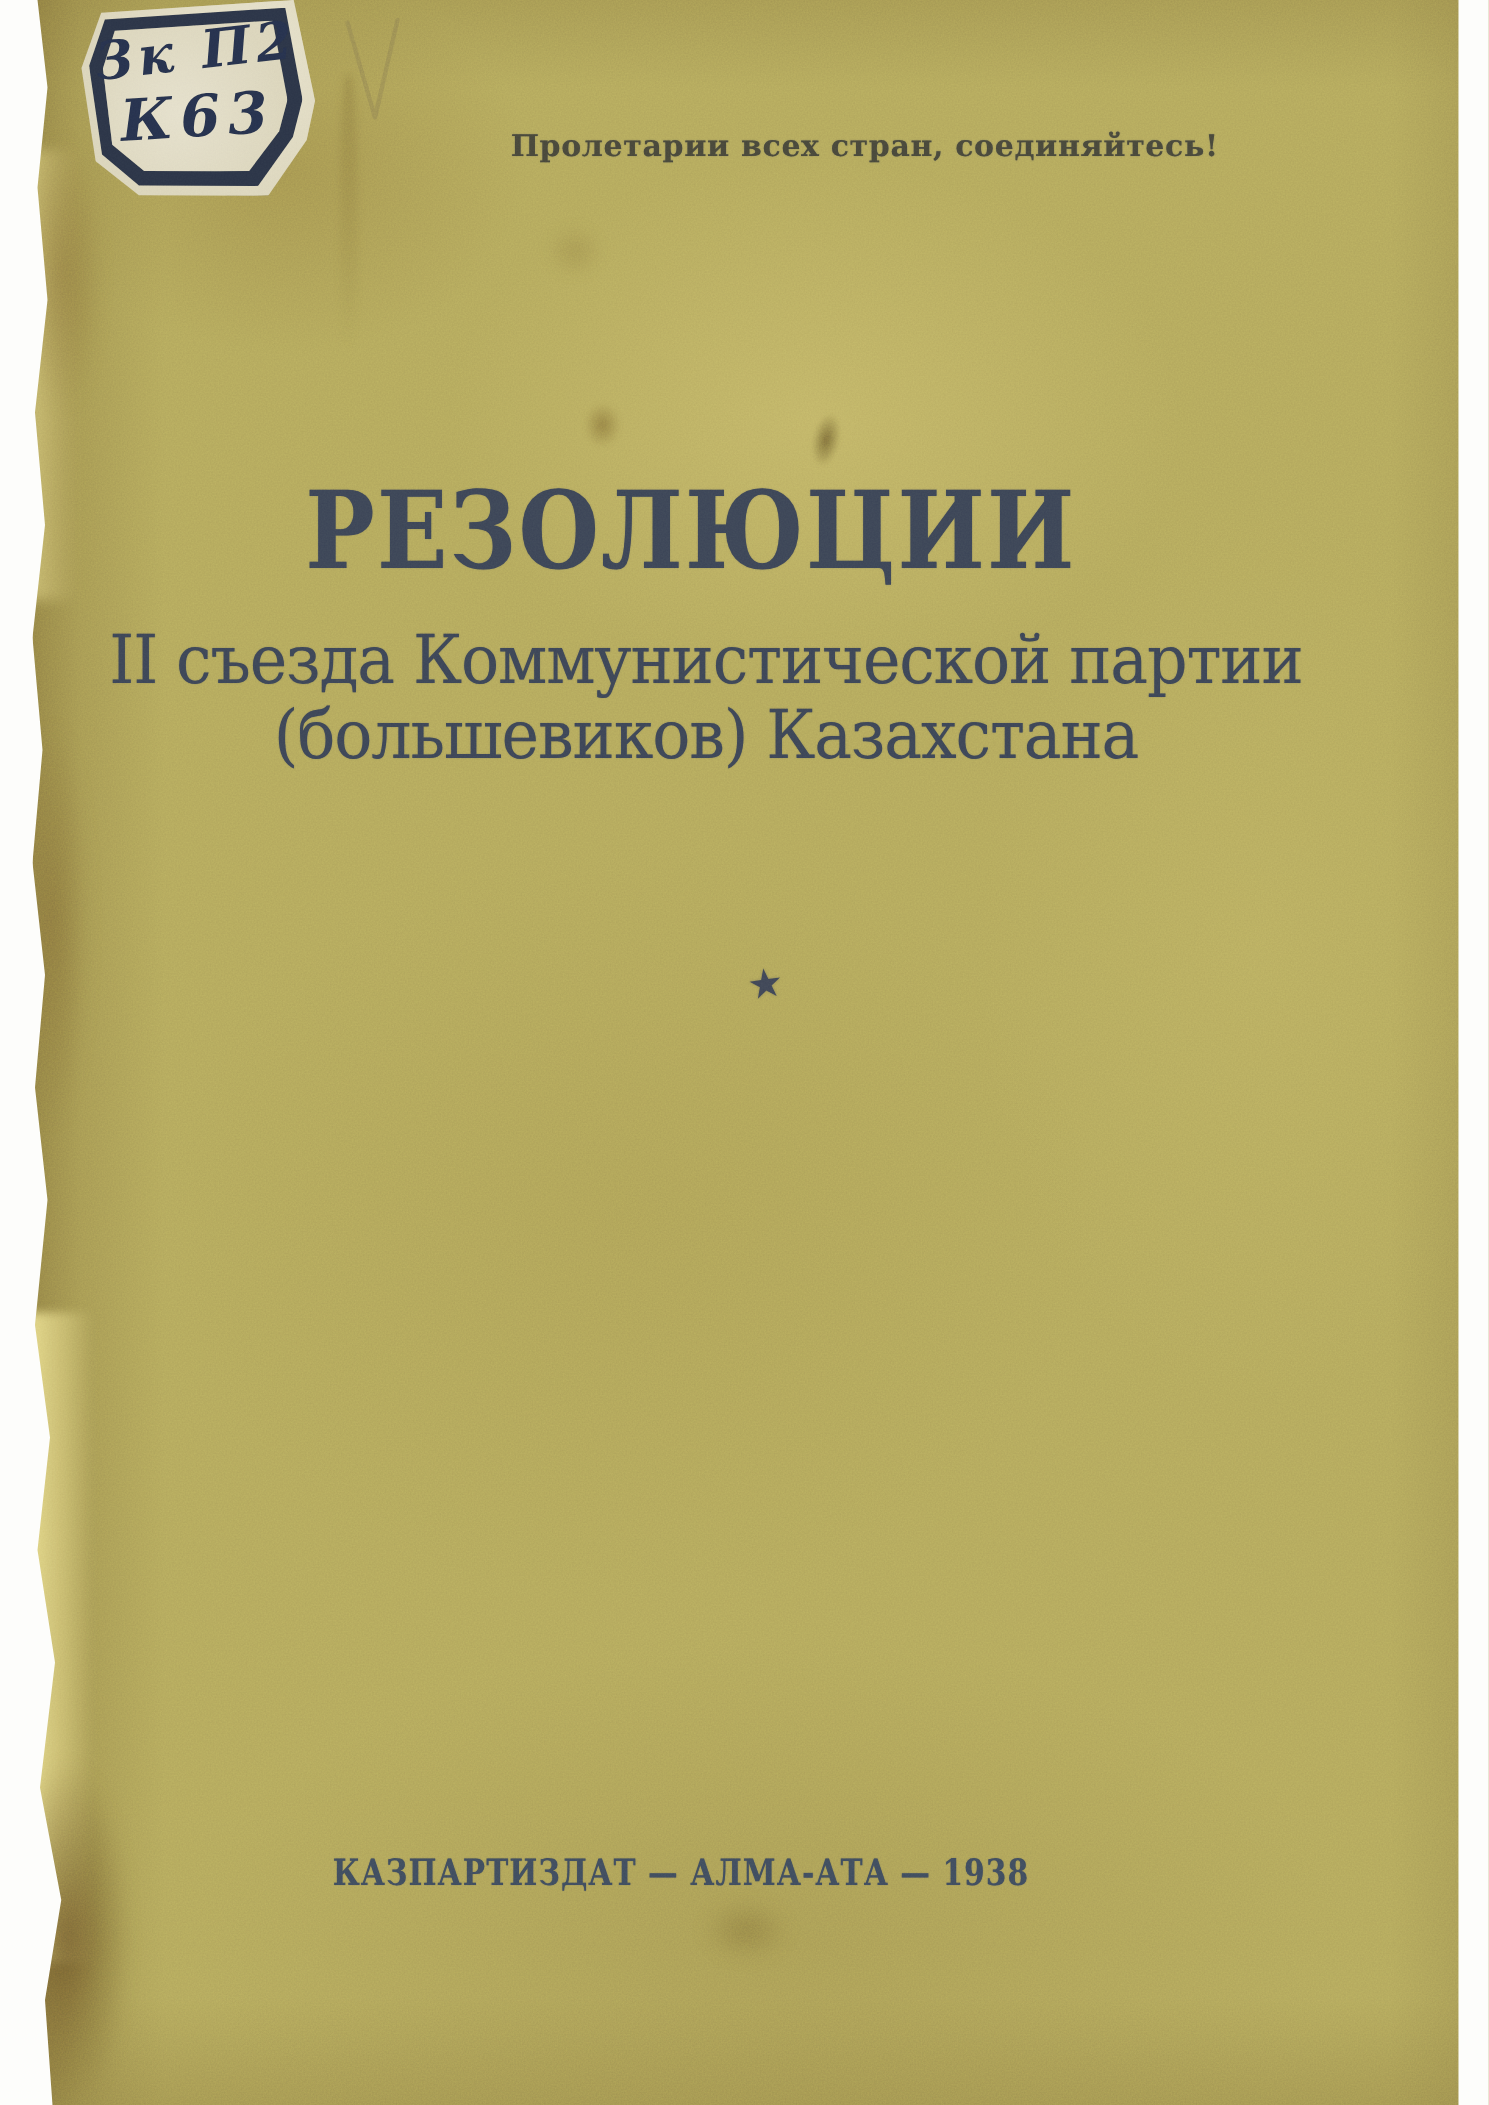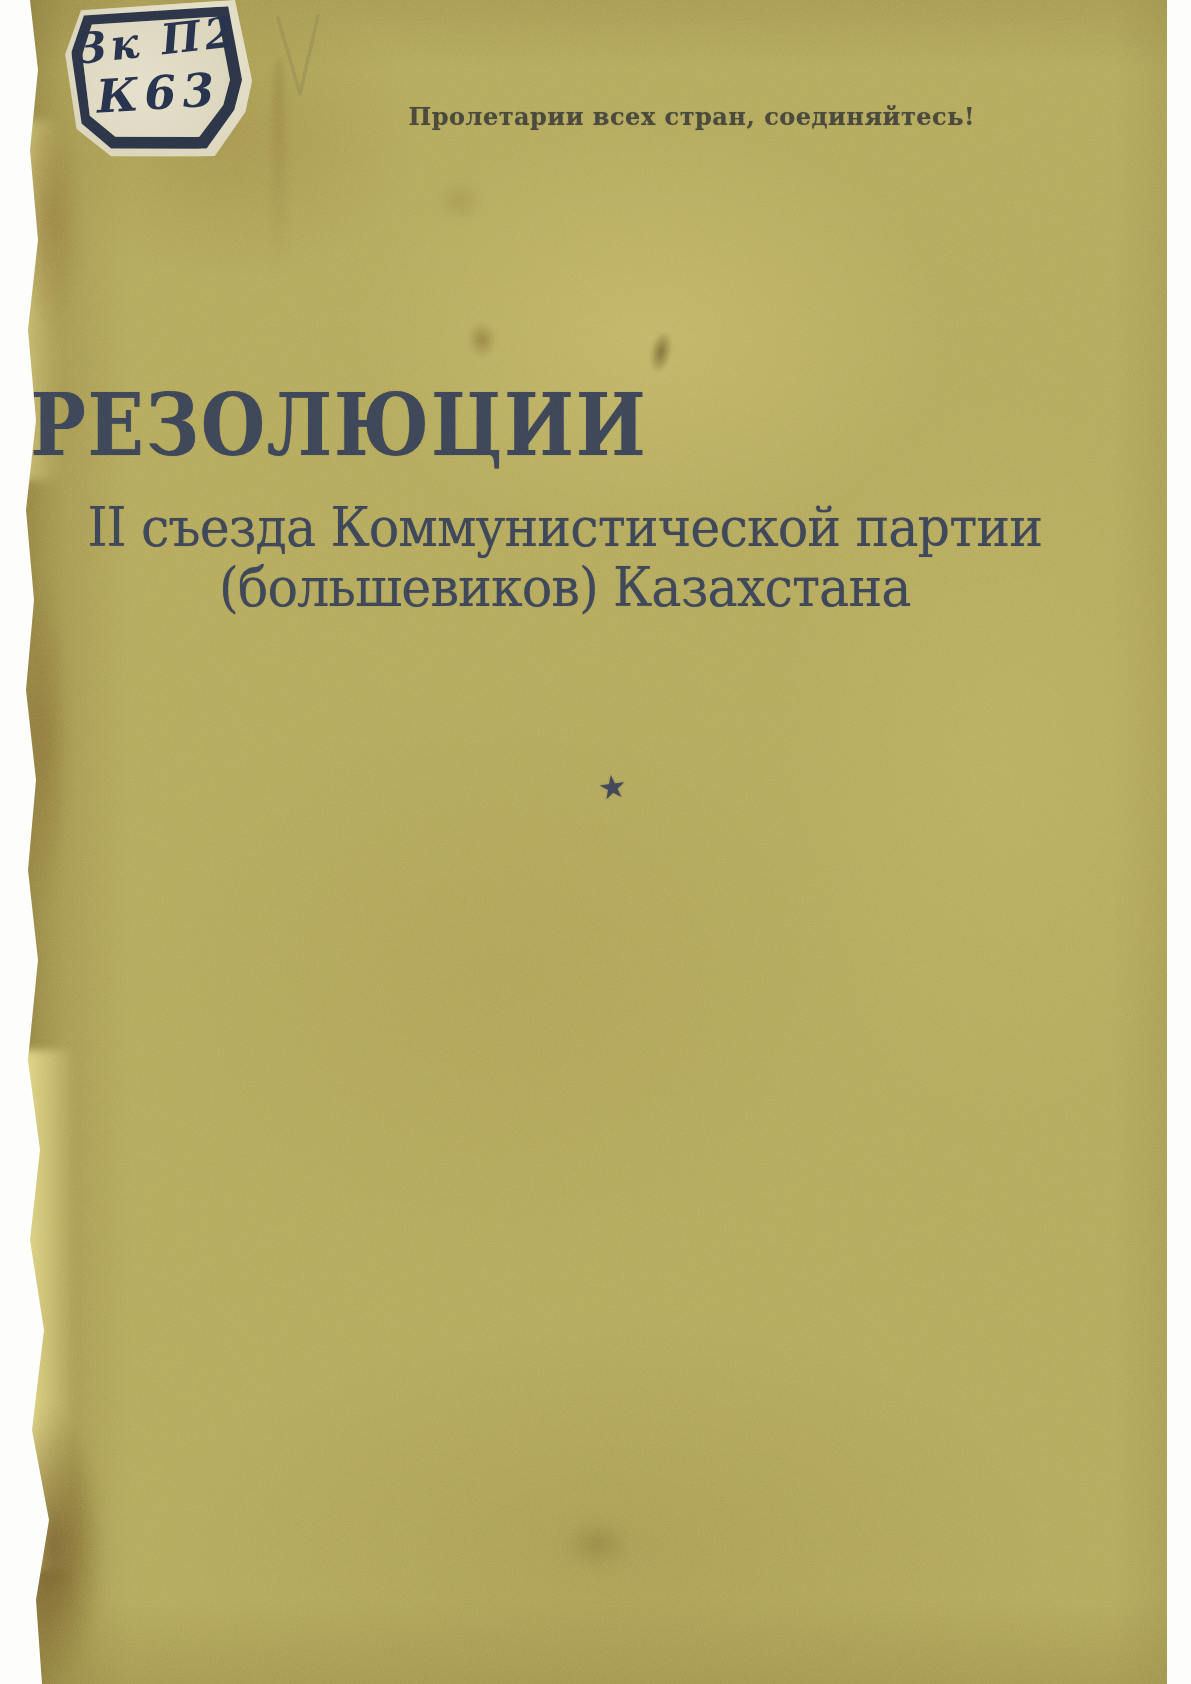--- a/index.html
+++ b/index.html
@@ -90,21 +90,21 @@
   .label .code .l2{display:block;font-size:46px;margin-top:8px;transform:rotate(-2deg);letter-spacing:6px;}
   
   .pencil{position:absolute;left:248px;top:10px;opacity:.45;}
   
   .slogan{
     position:absolute;top:78px;right:192px;
     font-size:24px;font-weight:bold;color:#45453a;
     letter-spacing:.5px;white-space:nowrap;margin-top:24px;
   }
   .title{
-    position:absolute;top:382px;left:0;right:0;text-align:left;
+    position:absolute;top:382px;left:0;right:0;text-align:center;
     font-size:86px;font-weight:bold;color:#3a4356;line-height:1;
     letter-spacing:2px;white-space:nowrap;
   }
   .title .tx{display:inline-block;transform:translateX(-42px) scaleX(.86);}
   .subtitle{
     position:absolute;top:498px;left:0;right:0;text-align:center;
     font-size:54px;font-weight:normal;color:#3a4356;line-height:1.12;
     white-space:nowrap;
   }
   .subtitle .sx{display:inline-block;transform:translateX(-30px) scaleX(.94);letter-spacing:-1px;}
@@ -166,15 +166,18 @@
   </div>
 
   <div class="subtitle">
     <span class="sx ink-soft"><span>II съезда Коммунистической партии</span><br><span>(большевиков) Казахстана</span></span>
   </div>
 
   <div class="star">
     <span class="st">★</span>
   </div>
 
+  <div class="imprint">
+    <span class="ix ink-soft">КАЗПАРТИЗДАТ — АЛМА-АТА — 1938</span>
+  </div>
 
   <div class="noise"></div>
 </div>
 
 </body></html>

